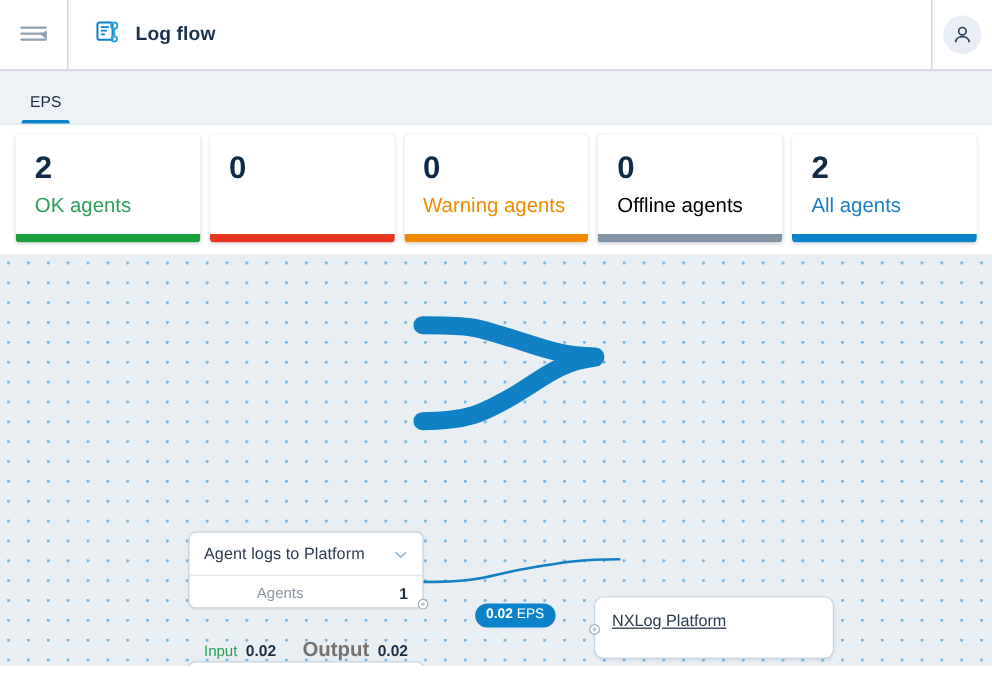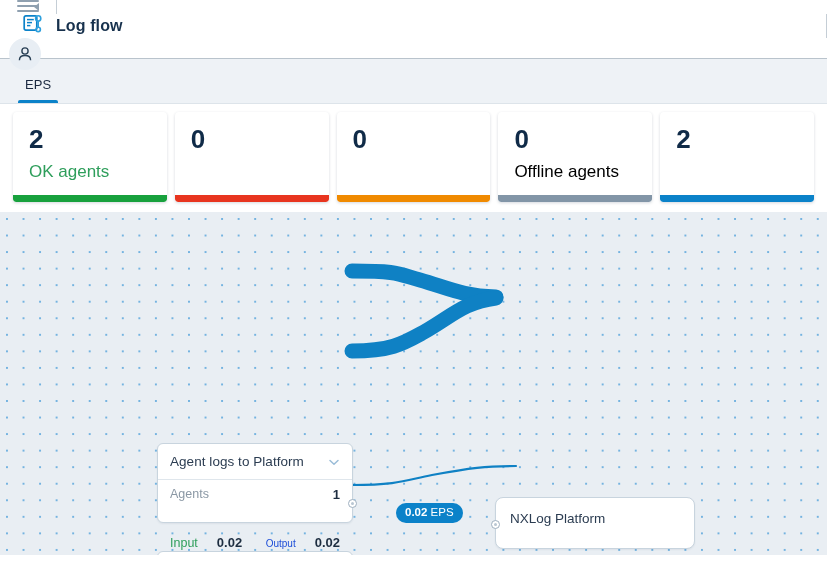--- a/index.html
+++ b/index.html
@@ -17,21 +17,20 @@
   }
 
   
   .topbar {
     height: 59px;
     display: flex;
     align-items: stretch;
     background: #ffffff;
     border-bottom: 1px solid #b9c3cc;
     box-sizing: border-box;
-    flex-direction: column;
   }
   .topbar-left {
     width: 57px;
     display: flex;
     align-items: center;
     justify-content: center;
     border-right: 1px solid #c5ced6;
     box-sizing: border-box;
   }
   .hamburger {
@@ -209,36 +208,37 @@
   }
   .fnode-row {
     display: flex;
     align-items: center;
     justify-content: space-between;
     padding: 0 12px;
     height: 28px;
     box-sizing: border-box;
     font-size: 12.5px;
   }
-  .muted { color: #8b98a5; }
+  .muted { color: #8b98a5; margin-left: 44px; }
   .strongnum { font-weight: bold; color: #1d2d40; font-size: 13px; }
   .in-label { color: #2e9e5b; font-size: 12.5px; }
-  .out-label { color: #1d4ed8; font-size: 10px; }
-  .kv { display: flex; align-items: baseline; gap: 19px; margin-top: 40px; }
+  .out-label { color: #737373; font-size: 17px; font-weight: bold; }
+  .kv { display: flex; align-items: baseline; gap: 7px; margin-top: 40px; }
 
   
   .tnode {
     position: absolute;
     background: #ffffff;
     border: 1px solid #c8d4de;
     border-radius: 8px;
     box-sizing: border-box;
     padding: 11px 0 0 14px;
     box-shadow: 0 1px 2px rgba(30,50,80,0.07);
     cursor: pointer;
+    text-decoration: underline;
   }
   .tnode-title {
     font-size: 13.5px;
     color: #2b3c51;
   }
 
   
   .port {
     position: absolute;
     width: 9px;
@@ -329,47 +329,49 @@
     <div class="card-bar" style="background:#18a13d"></div>
   </div>
 
   <div class="card">
     <div class="card-value">0</div>
     <div class="card-bar" style="background:#e8351f"></div>
   </div>
 
   <div class="card">
     <div class="card-value">0</div>
+    <div class="card-label" style="color:#ef8a00">Warning agents</div>
     <div class="card-bar" style="background:#f08a00"></div>
   </div>
 
   <div class="card">
     <div class="card-value">0</div>
     <div class="card-label" style="color:#000000">Offline agents</div>
     <div class="card-bar" style="background:#8295a7"></div>
   </div>
 
   <div class="card">
     <div class="card-value">2</div>
+    <div class="card-label" style="color:#1d7fc0">All agents</div>
     <div class="card-bar" style="background:#0b82c9"></div>
   </div>
 </div>
 
 <div class="canvas">
 
   <svg class="edges-svg" viewBox="0 0 827 343" preserveAspectRatio="none">
 
     <path d="M 352 59 C 400 59 398 62 420 68 C 448 76 462 84 496 85" stroke="#0f81c4" stroke-width="15" fill="none" stroke-linecap="round"></path>
 
     <path d="M 352 139 C 392 139 404 131 424 120 C 452 104 464 90 496 86" stroke="#0f81c4" stroke-width="15" fill="none" stroke-linecap="round"></path>
 
     <path d="M 352 273 C 400 273 406 268 432 263 C 470 256 486 254 516 254" stroke="#0f81c4" stroke-width="2.2" fill="none" stroke-linecap="round"></path>
   </svg>
 
-  <div class="fnode" style="left:157px; top:231px; width:196px; height:80px;text-align:center;">
+  <div class="fnode" style="left:157px; top:231px; width:196px; height:64px;text-align:center;">
     <div class="fnode-head">
       <span class="fnode-title">Agent logs to Platform</span>
       <svg class="chevron" viewBox="0 0 12 12">
         <path d="M2 4.5 L6 8.3 L10 4.5" stroke="#9bbdd8" stroke-width="1.5" fill="none" stroke-linecap="round" stroke-linejoin="round"></path>
       </svg>
     </div>
     <div class="fnode-row">
       <span class="muted">Agents</span>
       <span class="strongnum">1</span>
     </div>

